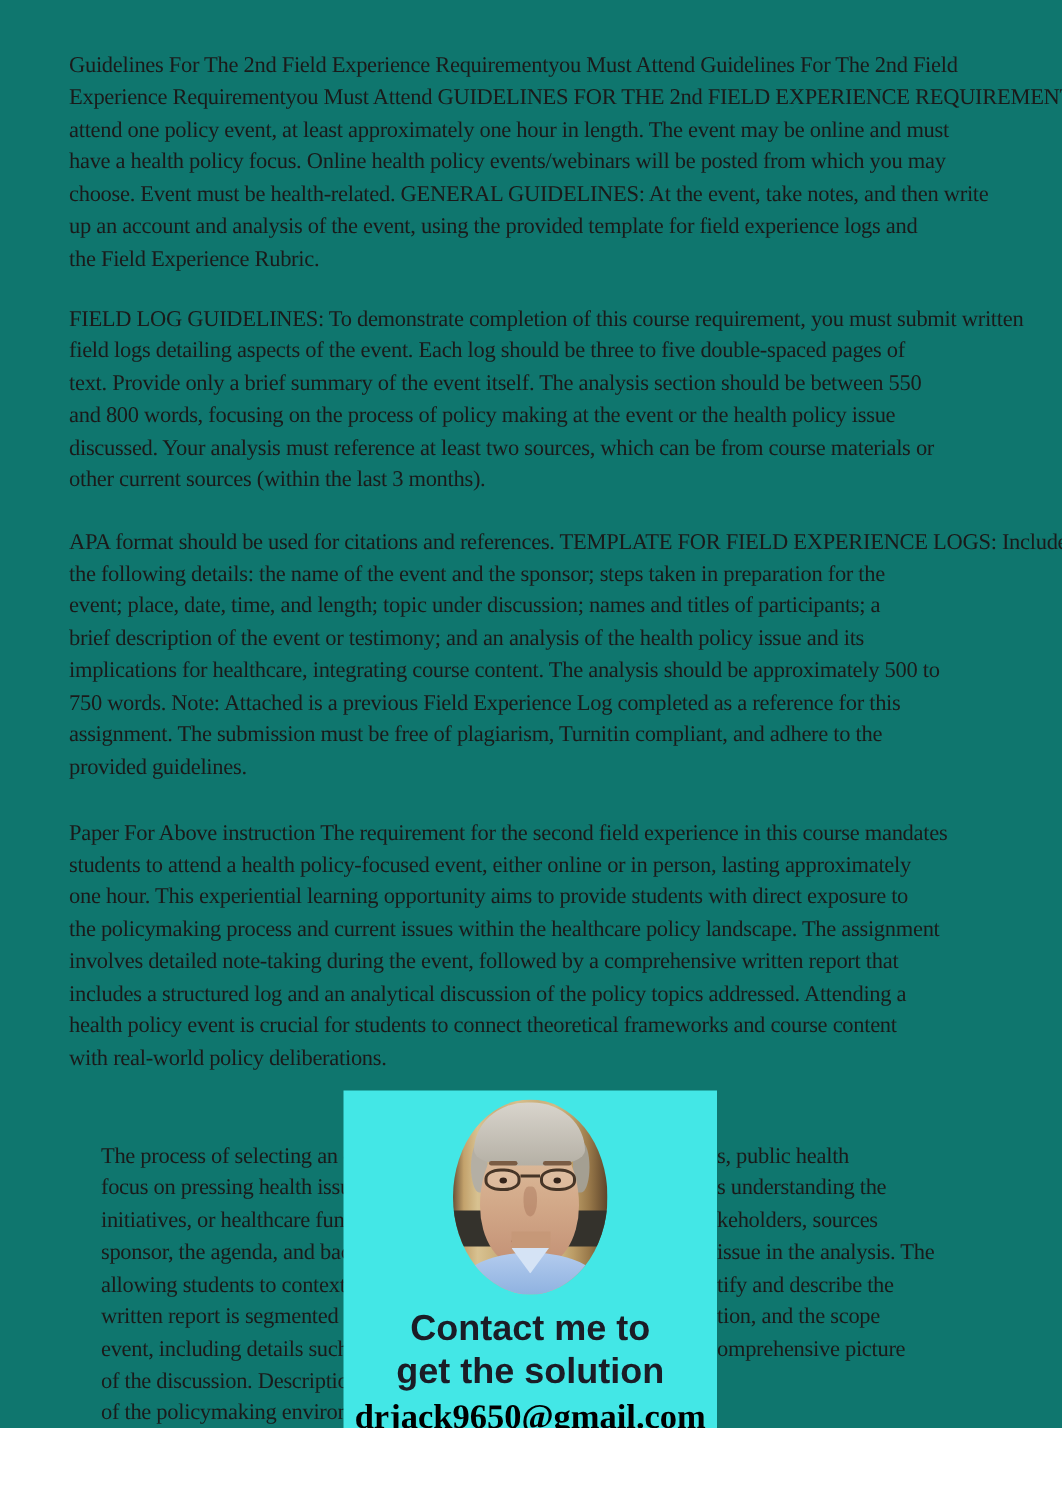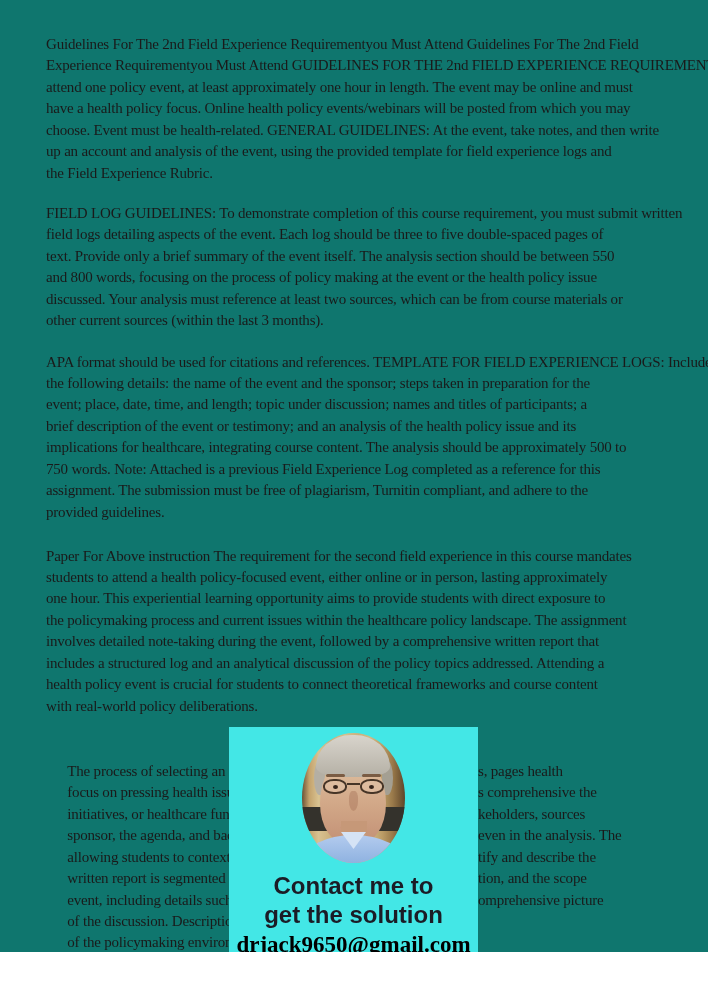--- a/index.html
+++ b/index.html
@@ -118,33 +118,33 @@
 includes a structured log and an analytical discussion of the policy topics addressed. Attending a
 health policy event is crucial for students to connect theoretical frameworks and course content
 with real-world policy deliberations.</div>
 
   <div class="para-5">
     <div class="p5-row">
       <span class="p5-left">The process of selecting an even</span>
     </div>
     <div class="p5-row">
       <span class="p5-left">focus on pressing health issues s</span>
-      <span class="p5-right">s, pages health</span>
+      <span class="p5-right">s, public health</span>
     </div>
     <div class="p5-row">
       <span class="p5-left">initiatives, or healthcare funding</span>
-      <span class="p5-right">s comprehensive the</span>
+      <span class="p5-right">s understanding the</span>
     </div>
     <div class="p5-row">
       <span class="p5-left">sponsor, the agenda, and backgr</span>
       <span class="p5-right">keholders, sources</span>
     </div>
     <div class="p5-row">
       <span class="p5-left">allowing students to contextuali</span>
-      <span class="p5-right">even in the analysis. The</span>
+      <span class="p5-right">issue in the analysis. The</span>
     </div>
     <div class="p5-row">
       <span class="p5-left">written report is segmented into</span>
       <span class="p5-right">tify and describe the</span>
     </div>
     <div class="p5-row">
       <span class="p5-left">event, including details such as</span>
       <span class="p5-right">tion, and the scope</span>
     </div>
     <div class="p5-row">

